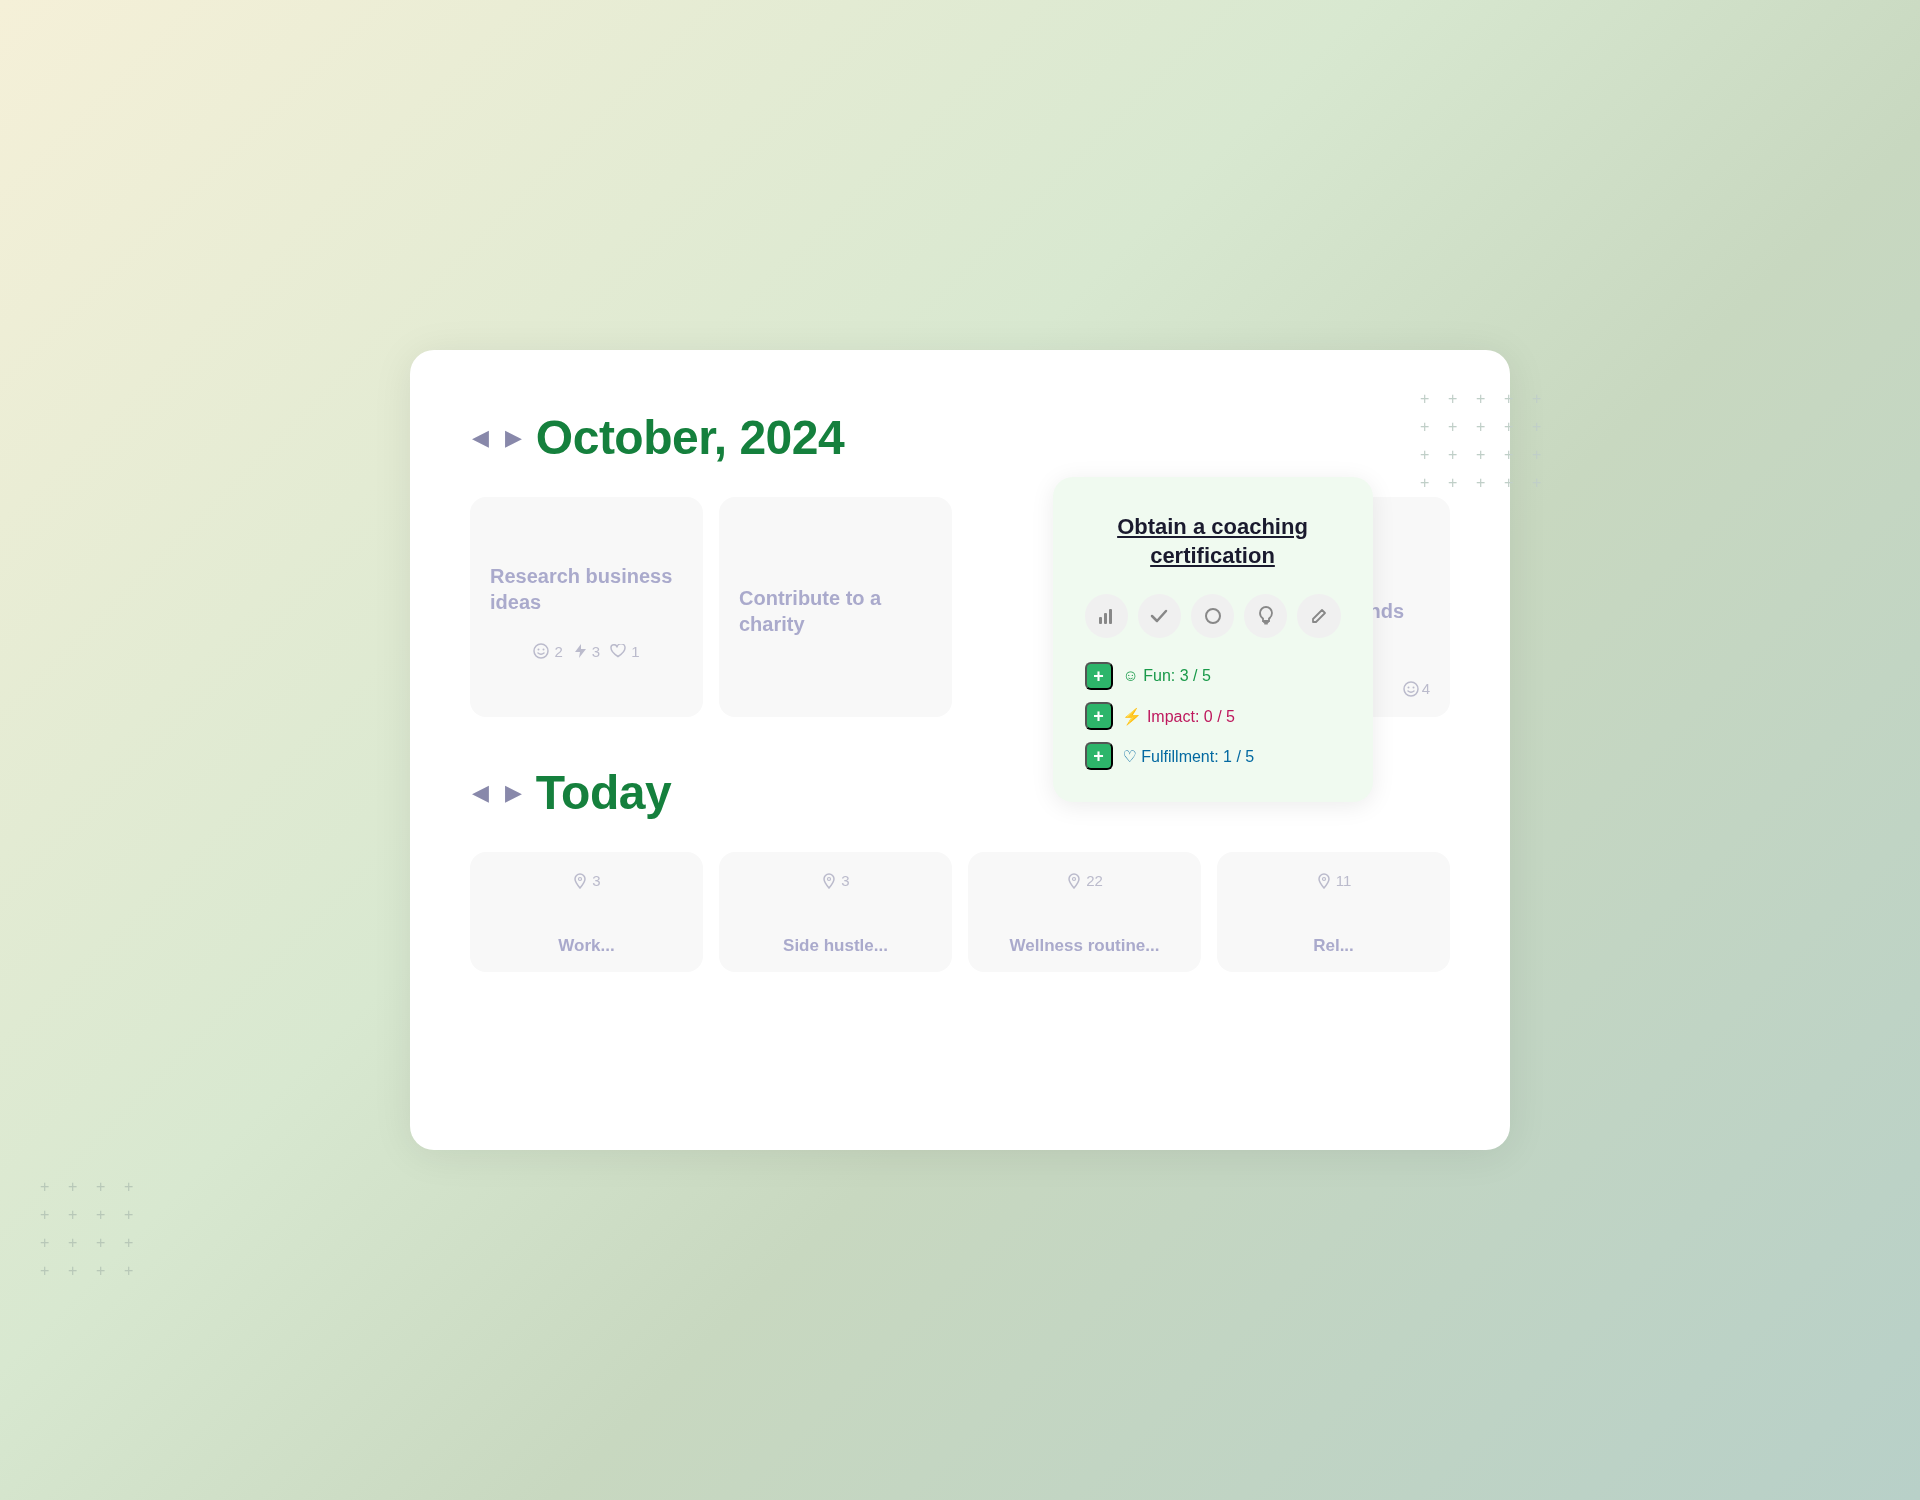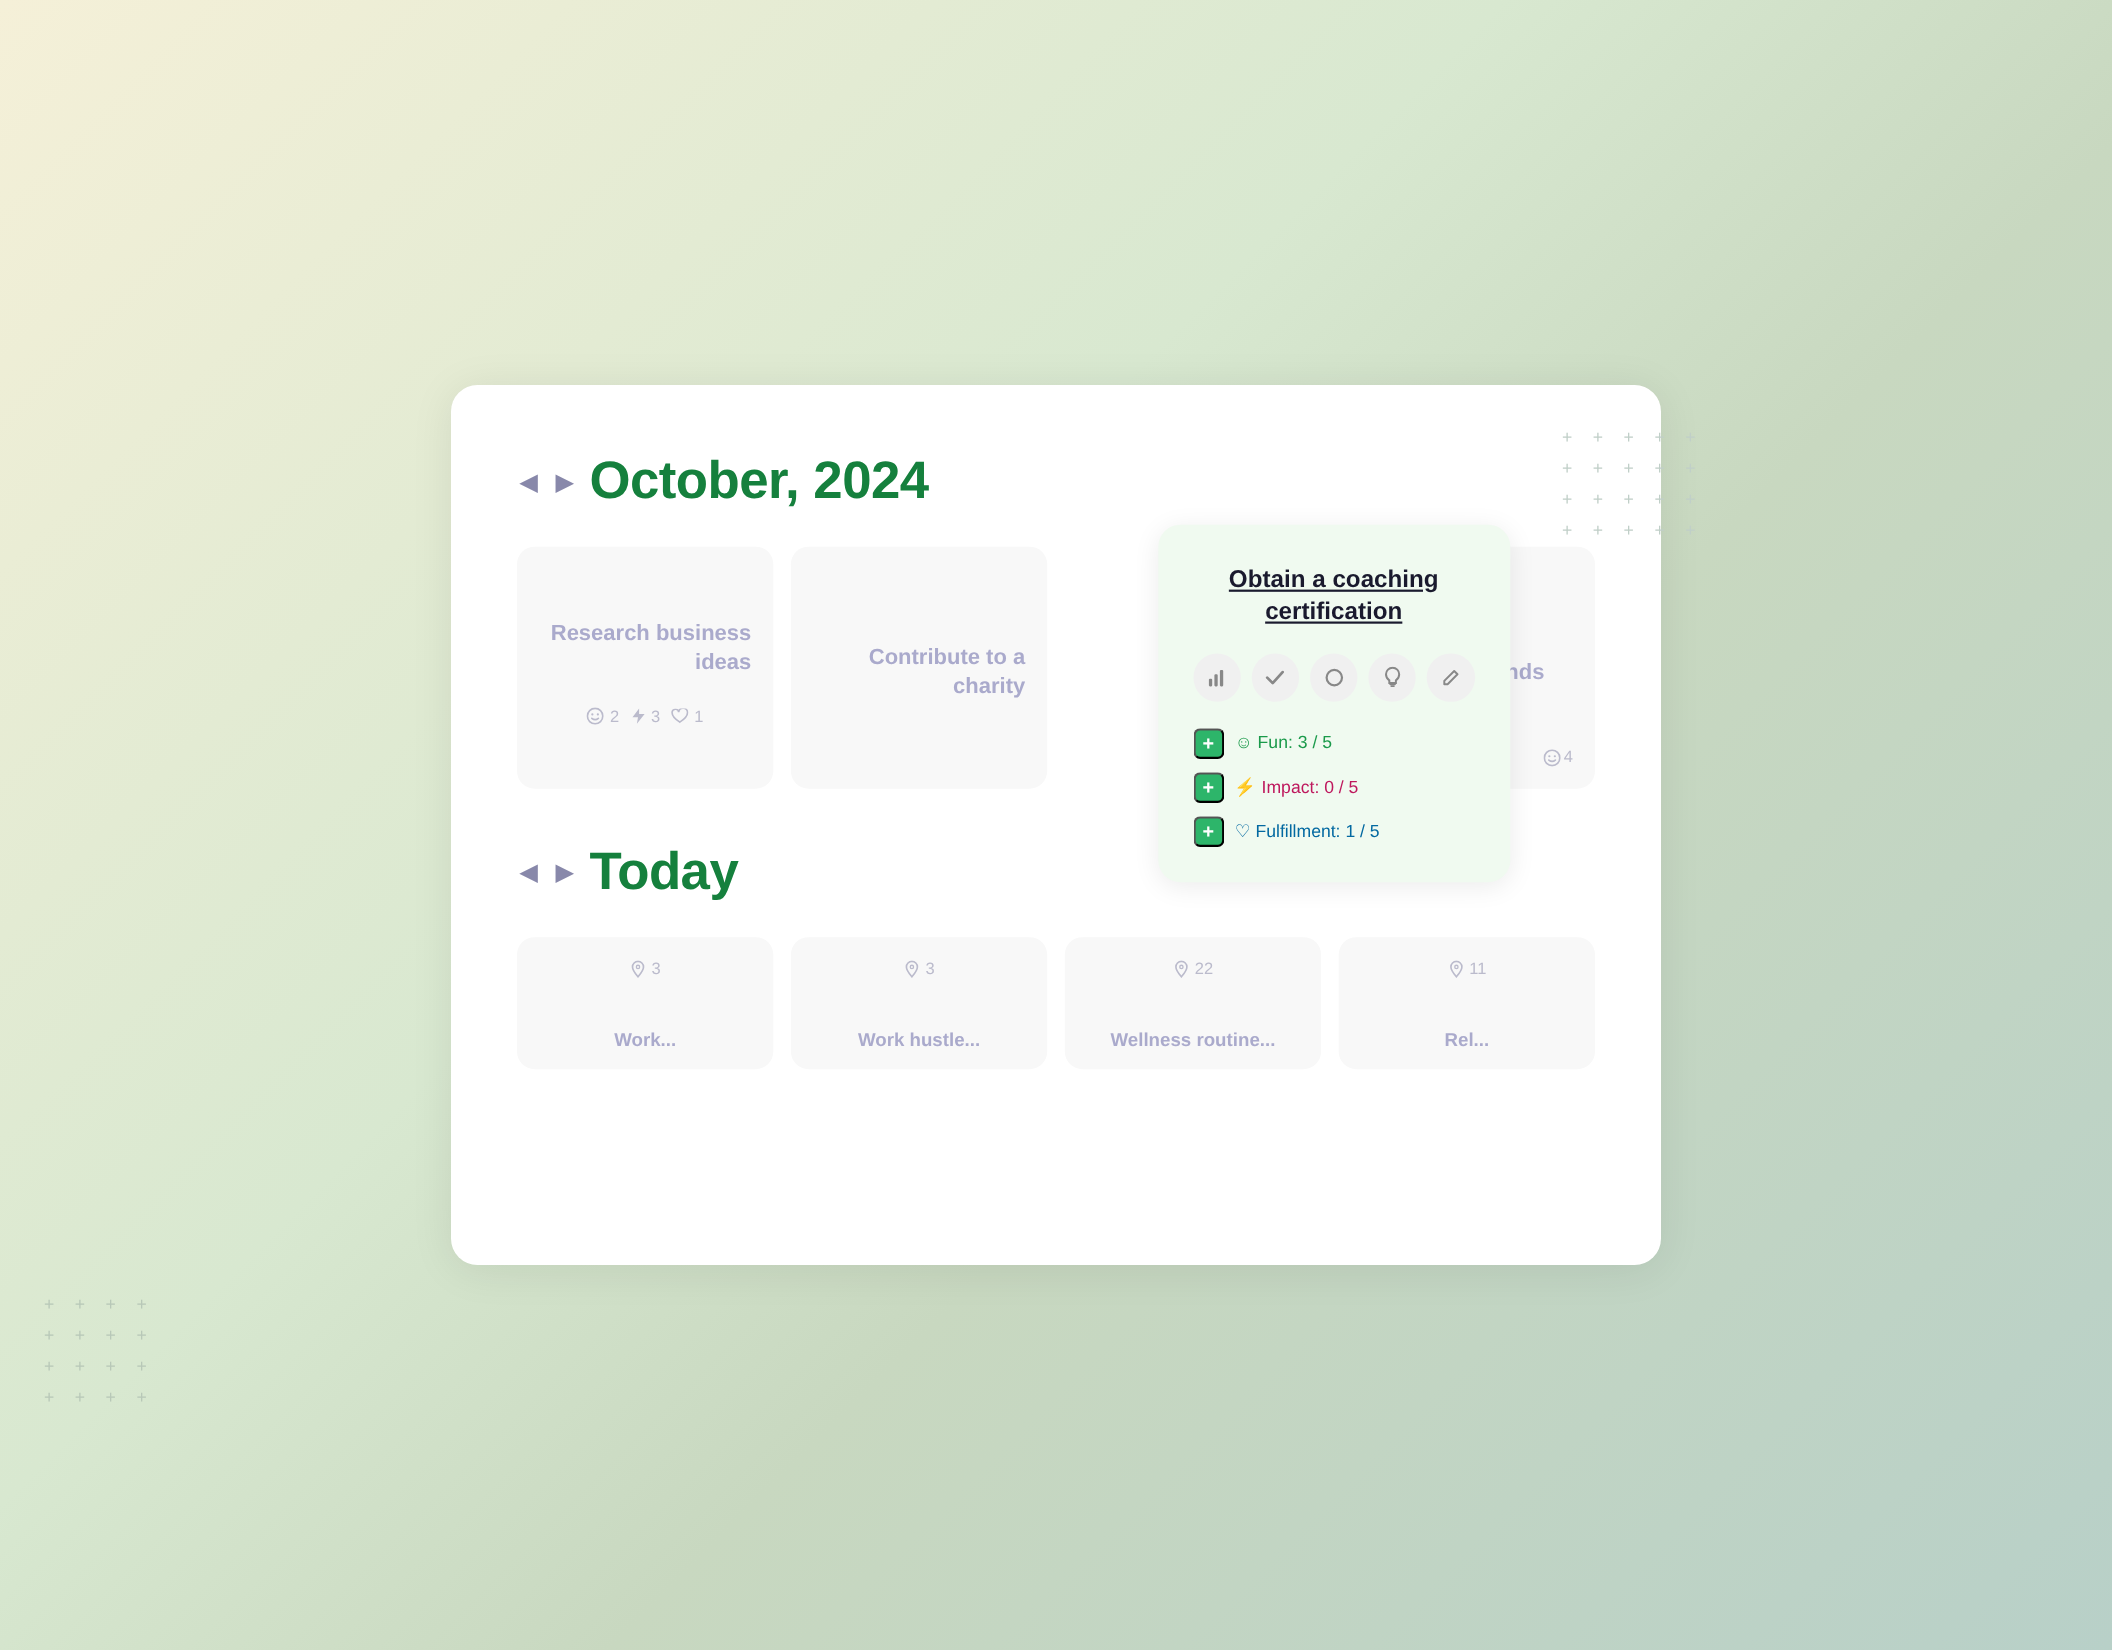--- a/index.html
+++ b/index.html
@@ -98,21 +98,21 @@
       flex-direction: column;
       align-items: center;
       justify-content: center;
       position: relative;
     }
 
     .goal-card-title {
       font-size: 20px;
       font-weight: 600;
       color: #aaaacc;
-      text-align: right;
+      text-align: left;
       line-height: 1.3;
     }
 
     .goal-card-stats {
       display: flex;
       gap: 10px;
       margin-top: 28px;
       align-items: center;
       color: #bbbbcc;
       font-size: 15px;
@@ -446,21 +446,21 @@
       </div>
 
       <div class="today-card">
         <div class="today-card-stat">
           <svg width="16" height="16" viewBox="0 0 16 16" fill="none">
             <path d="M8 1a5 5 0 015 5c0 3-5 9-5 9S3 9 3 6a5 5 0 015-5z" stroke="#bbbbcc" stroke-width="1.5" fill="none"></path>
             <circle cx="8" cy="6" r="1.5" stroke="#bbbbcc" stroke-width="1.2" fill="none"></circle>
           </svg>
           <span>3</span>
         </div>
-        <div class="today-card-label">Work hustle...</div>
+        <div class="today-card-label">Side hustle...</div>
       </div>
 
       <div class="today-card">
         <div class="today-card-stat">
           <svg width="16" height="16" viewBox="0 0 16 16" fill="none">
             <path d="M8 1a5 5 0 015 5c0 3-5 9-5 9S3 9 3 6a5 5 0 015-5z" stroke="#bbbbcc" stroke-width="1.5" fill="none"></path>
             <circle cx="8" cy="6" r="1.5" stroke="#bbbbcc" stroke-width="1.2" fill="none"></circle>
           </svg>
           <span>22</span>
         </div>

